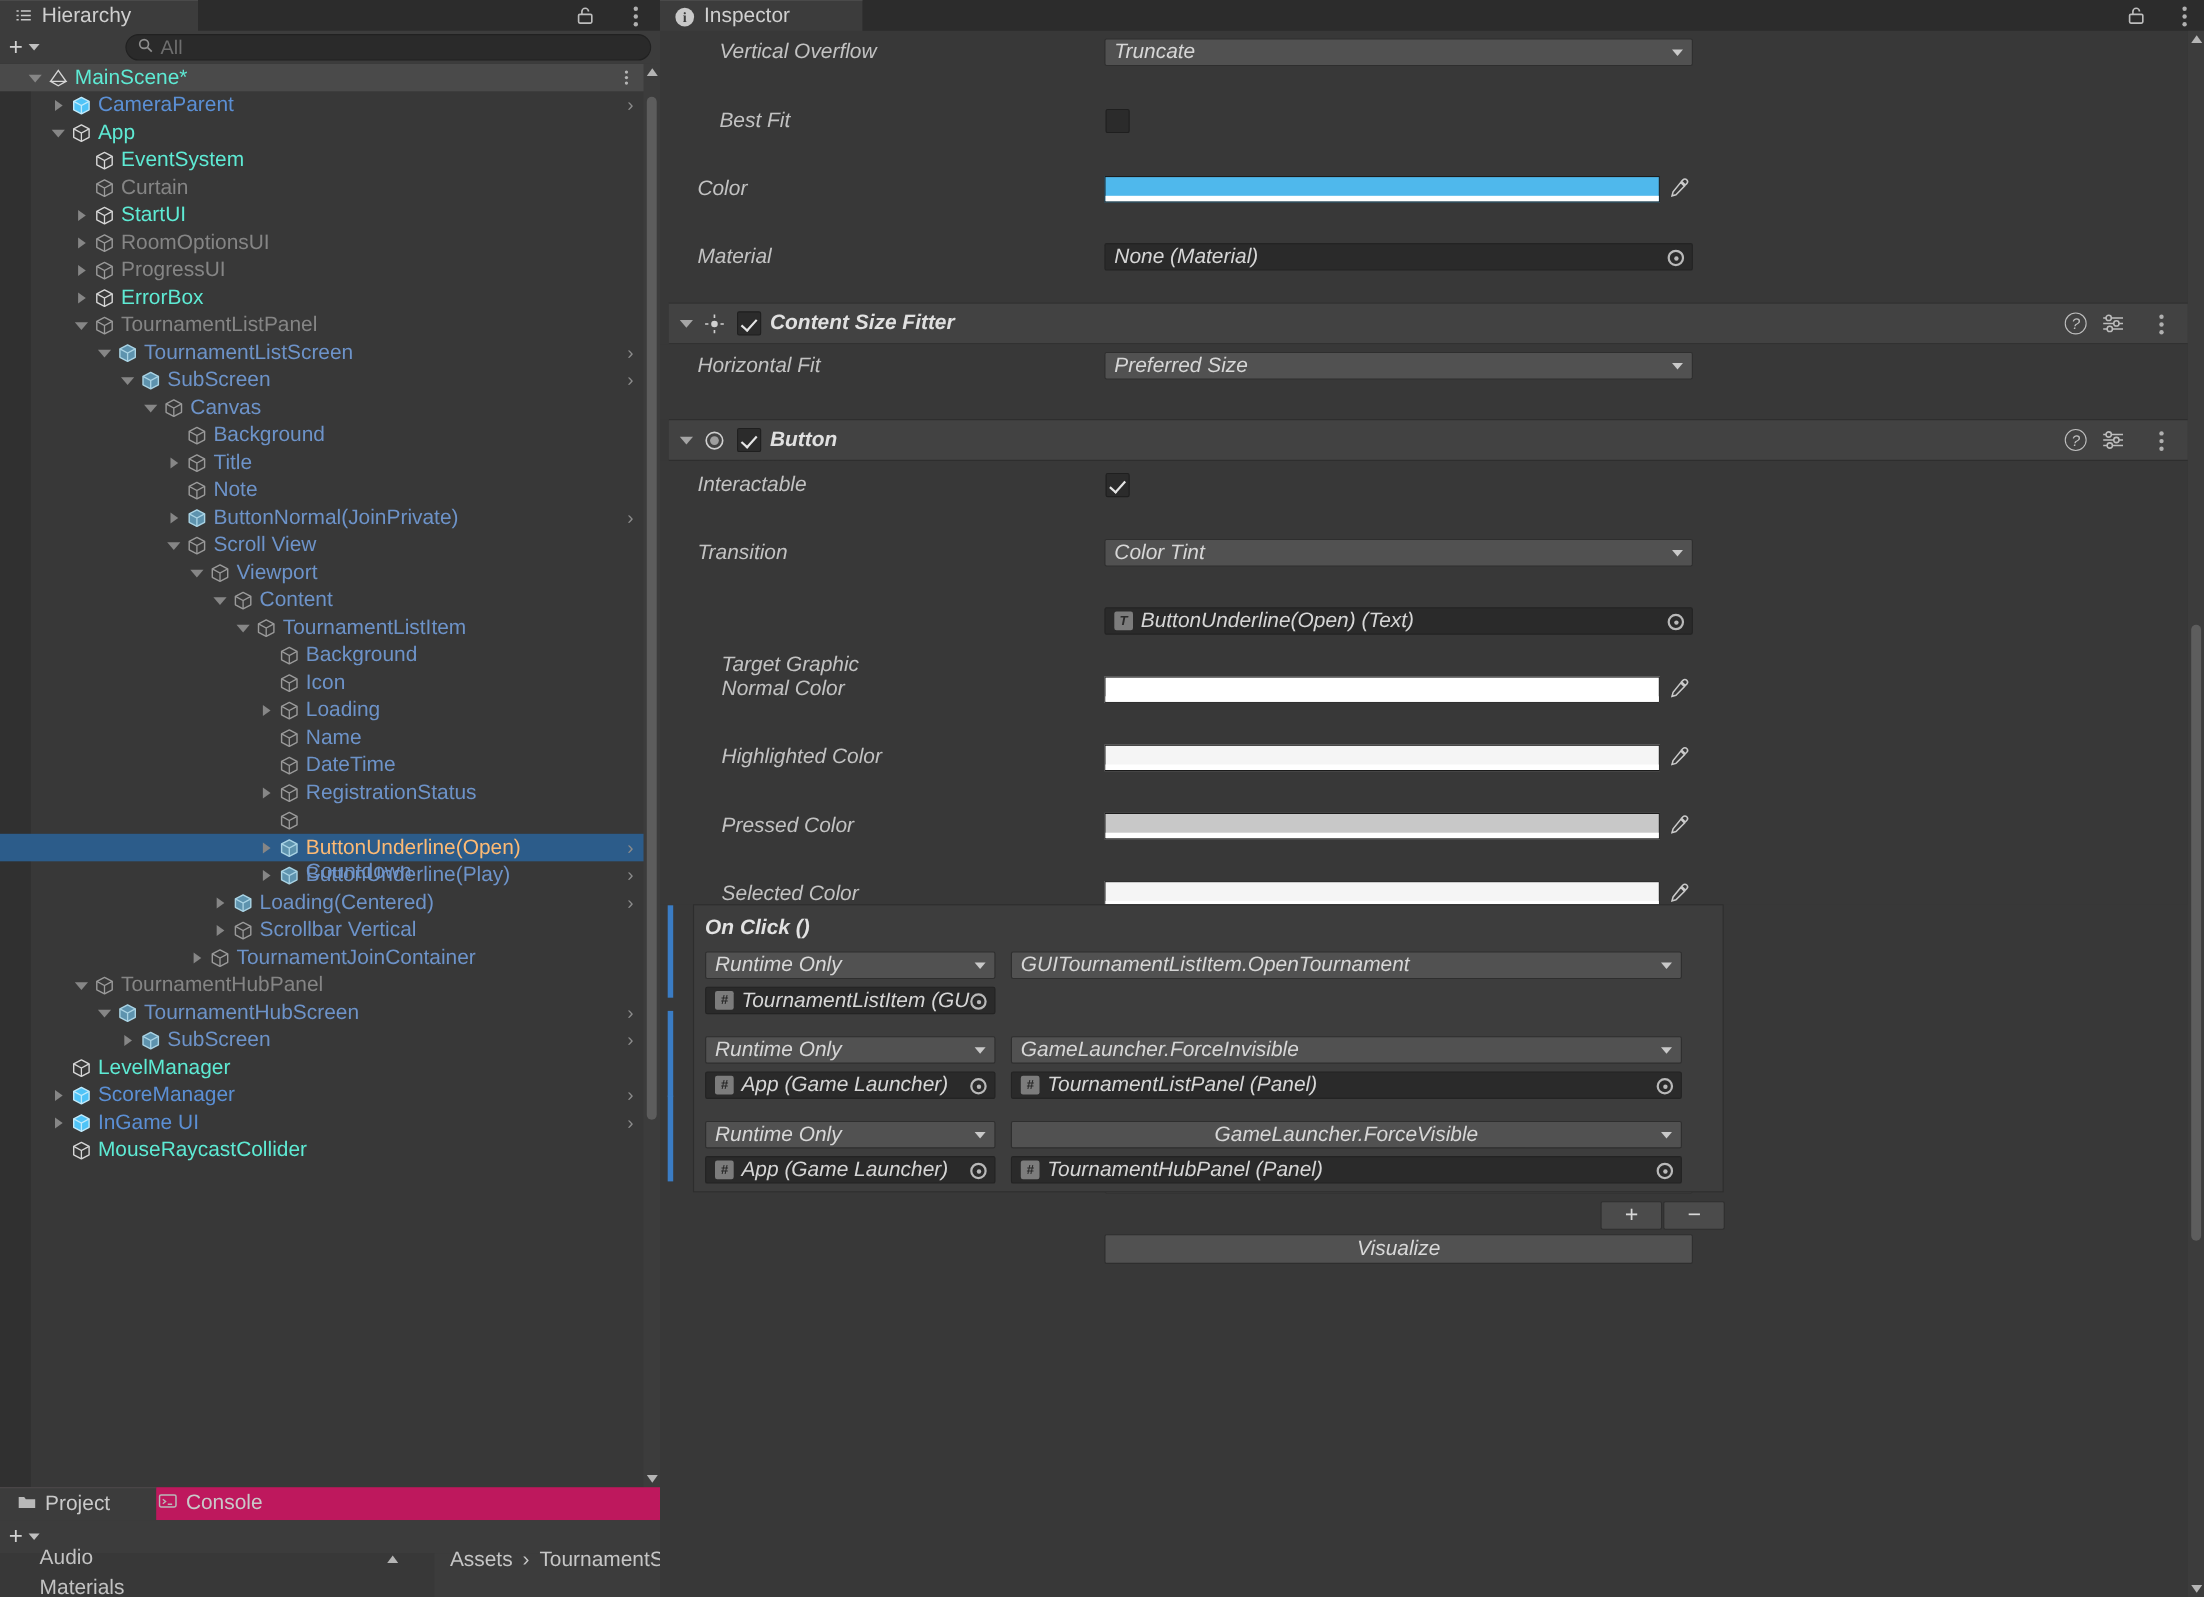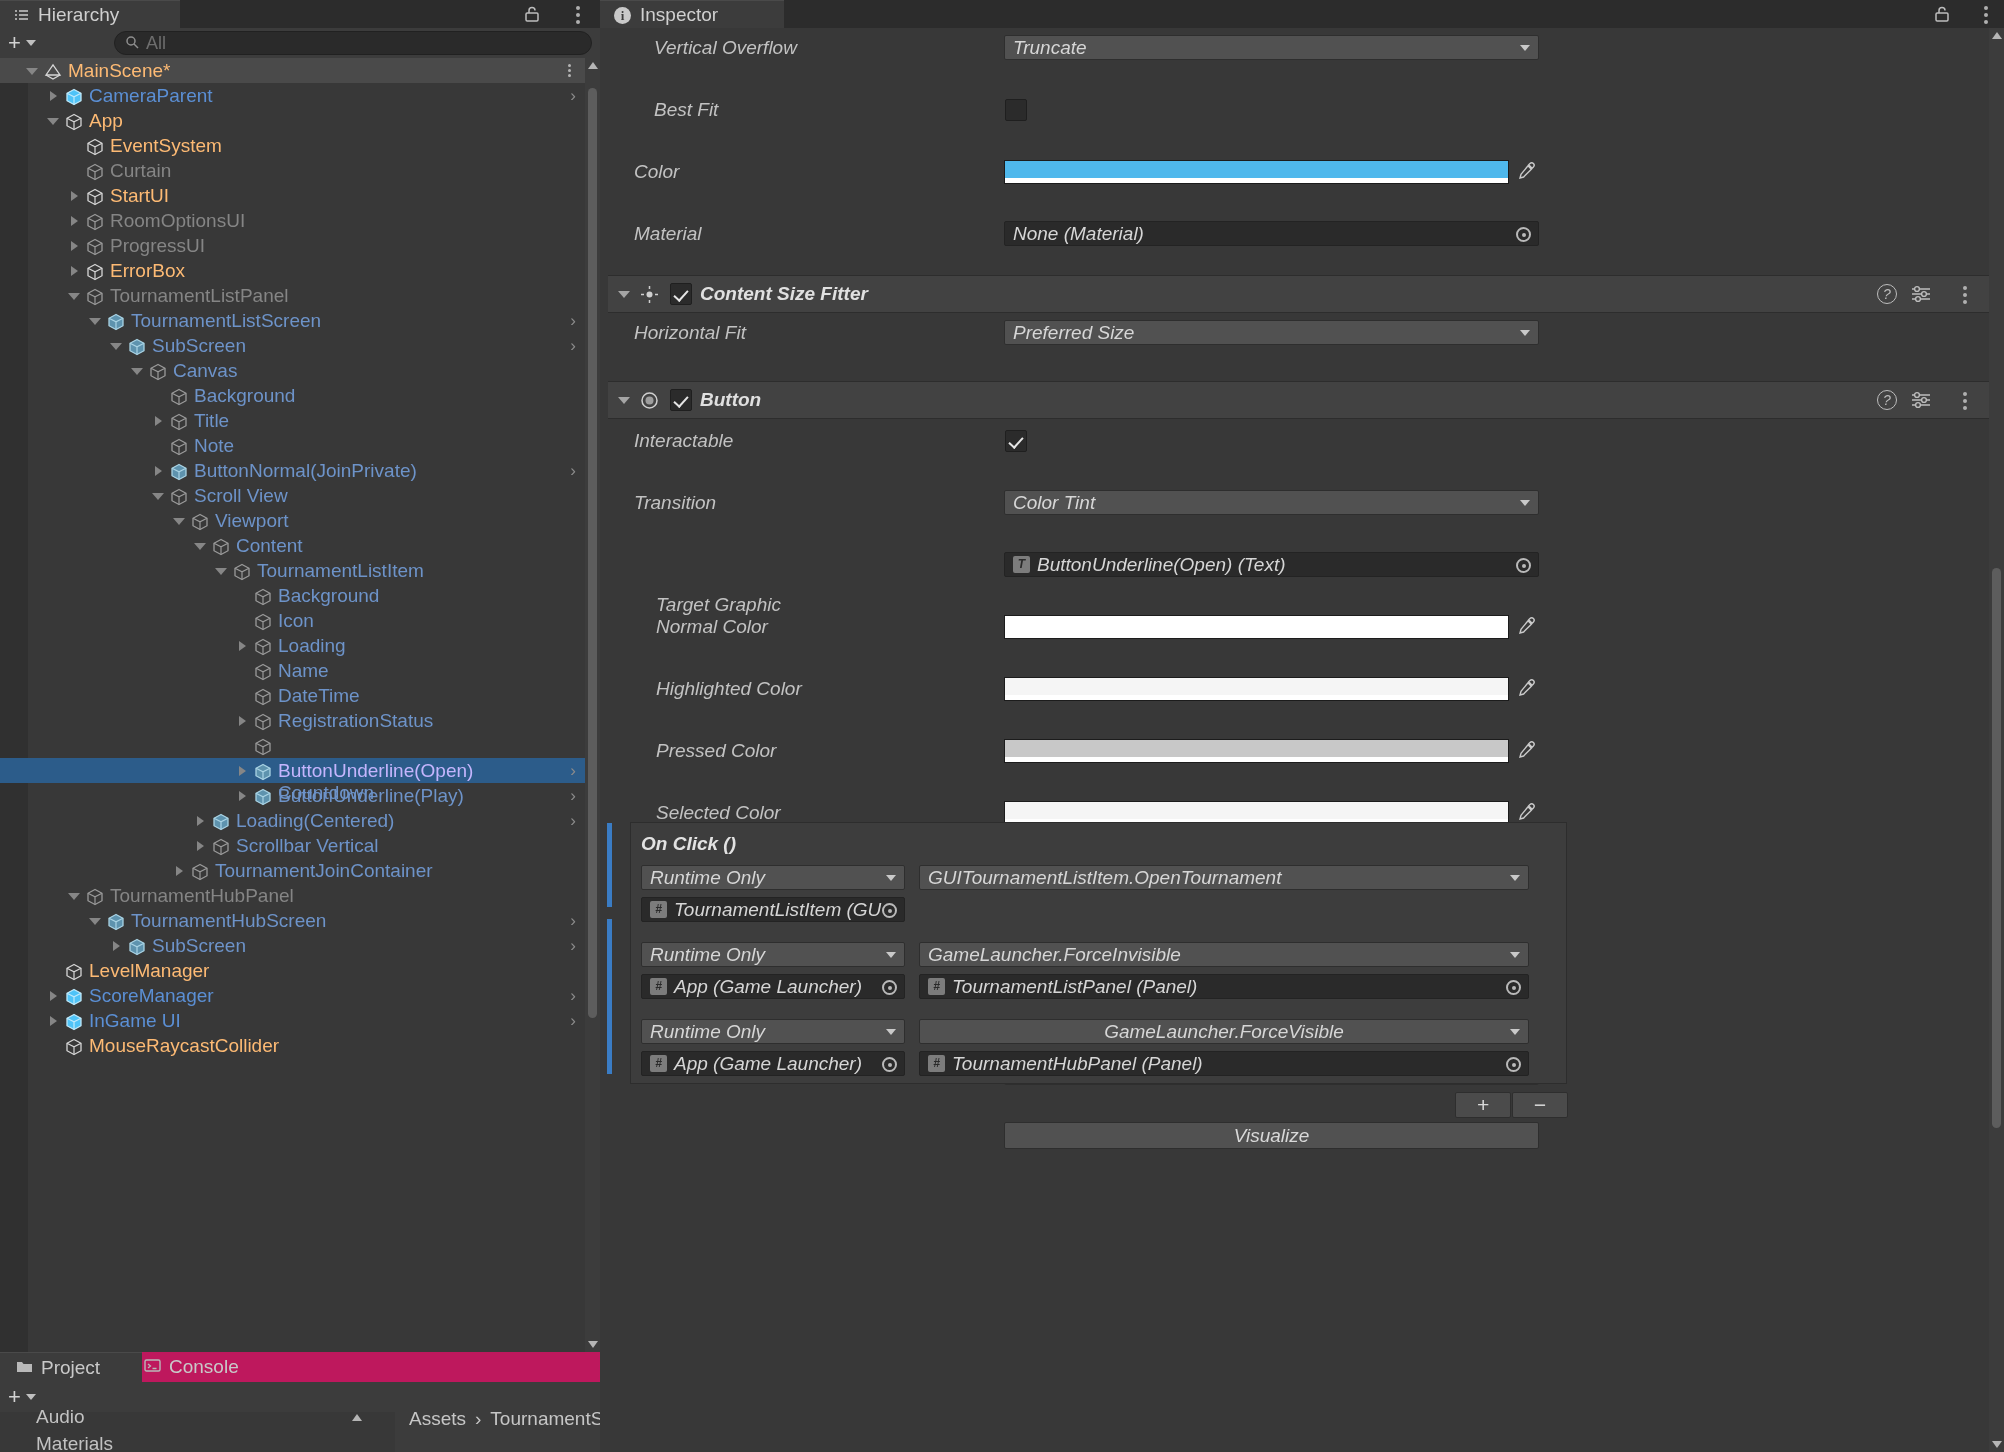--- a/index.html
+++ b/index.html
@@ -35,23 +35,23 @@
   .row{position:relative;height:25px;line-height:25px;white-space:nowrap;font-size:19px;color:#c8c8c8;}
   .row.scene{background:#4a4a4a;color:#e2e2e2;}
   .row.selected{background:#2c5c8a;}
   .row .tw{position:absolute;width:14px;height:25px;}
   .tri-r{position:absolute;left:3px;top:8px;width:0;height:0;border-top:5px solid transparent;border-bottom:5px solid transparent;border-left:7px solid #868686;}
   .tri-d{position:absolute;left:0px;top:10px;width:0;height:0;border-left:6px solid transparent;border-right:6px solid transparent;border-top:7px solid #868686;}
   .go{position:absolute;width:18px;height:18px;top:4px;}
   .lbl{position:absolute;top:0;}
   .lbl.blue{color:#6d93c9;}
   .lbl.grey{color:#858585;}
-  .lbl.white{color:#fdba74;}
+  .lbl.white{color:#5eead4;}
   .lbl.brightblue{color:#5b8fd4;}
-  .lbl.selwhite{color:#c4b5fd;}
+  .lbl.selwhite{color:#fdba74;}
   .chev{position:absolute;right:24px;top:0;color:#8b8b8b;font-size:17px;}
   .rowkebab{position:absolute;right:28px;top:4px;width:4px;height:18px;}
   .rowkebab i{display:block;width:3px;height:3px;border-radius:50%;background:#b5b5b5;margin:2px 0;}
 
   .vscroll{position:absolute;right:0;top:58px;width:15px;height:1294px;background:#3c3c3c;}
   .vthumb{position:absolute;left:3px;width:9px;border-radius:5px;background:#5d5d5d;}
   .arrowup{position:absolute;left:3px;top:4px;width:0;height:0;border-left:5px solid transparent;border-right:5px solid transparent;border-bottom:7px solid #b5b5b5;}
   .arrowdn{position:absolute;left:3px;bottom:4px;width:0;height:0;border-left:5px solid transparent;border-right:5px solid transparent;border-top:7px solid #b5b5b5;}
 
   

